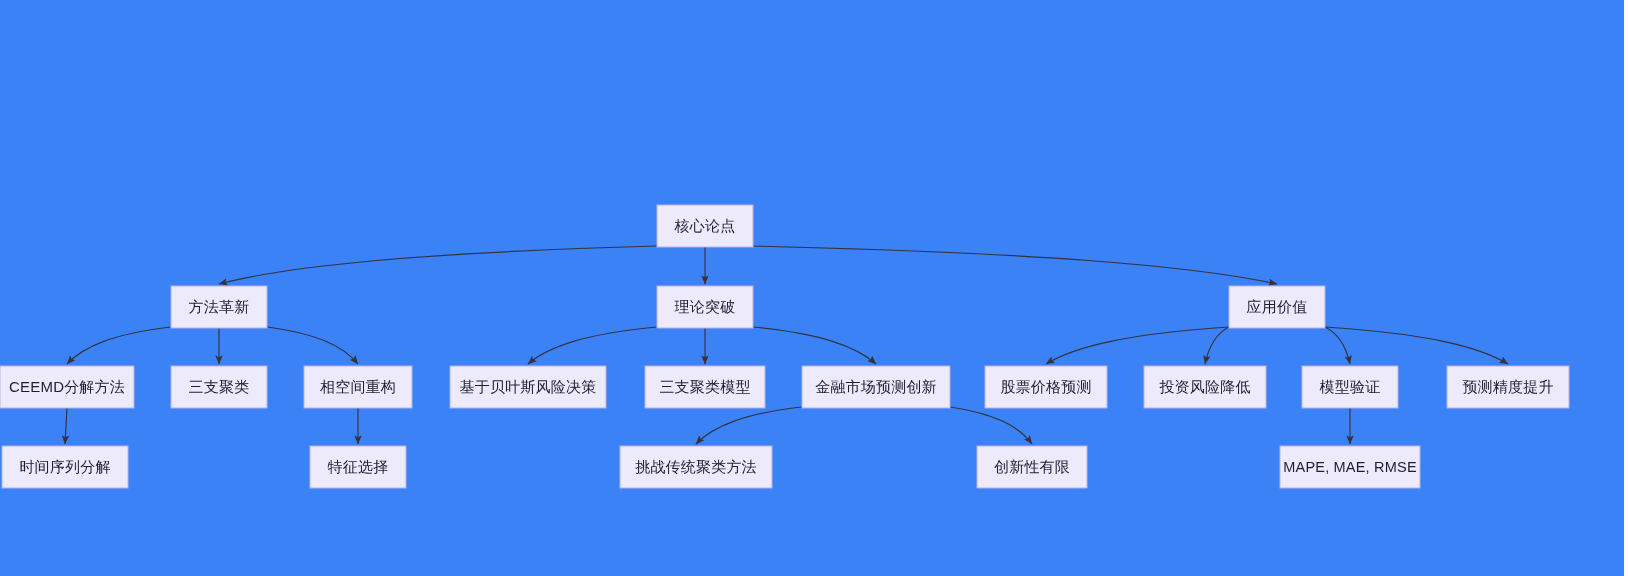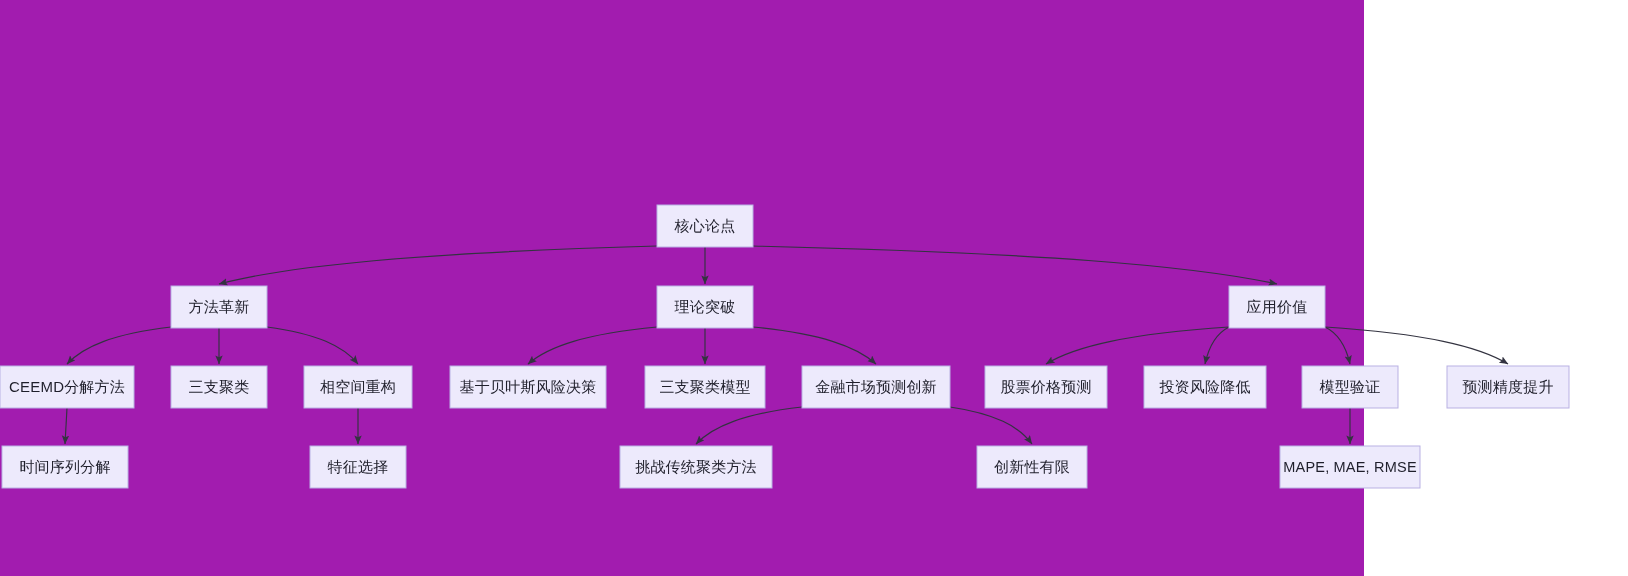--- a/index.html
+++ b/index.html
@@ -8,23 +8,23 @@
     background: #ffffff;
   }
   body {
     width: 1628px;
     height: 576px;
     overflow: hidden;
     font-family: "Liberation Sans", "DejaVu Sans", sans-serif;
   }
   #diagram-root {
     position: relative;
-    width: 1364px;
+    width: 1624px;
     height: 576px;
-    background: #a21caf;
+    background: #3b82f6;
   }
   svg#mindmap {
     display: block;
     width: 1628px;
     height: 576px;
   }
   .node-rect {
     fill: #edeafc;
     stroke: #b9b1e3;
     stroke-width: 1;

